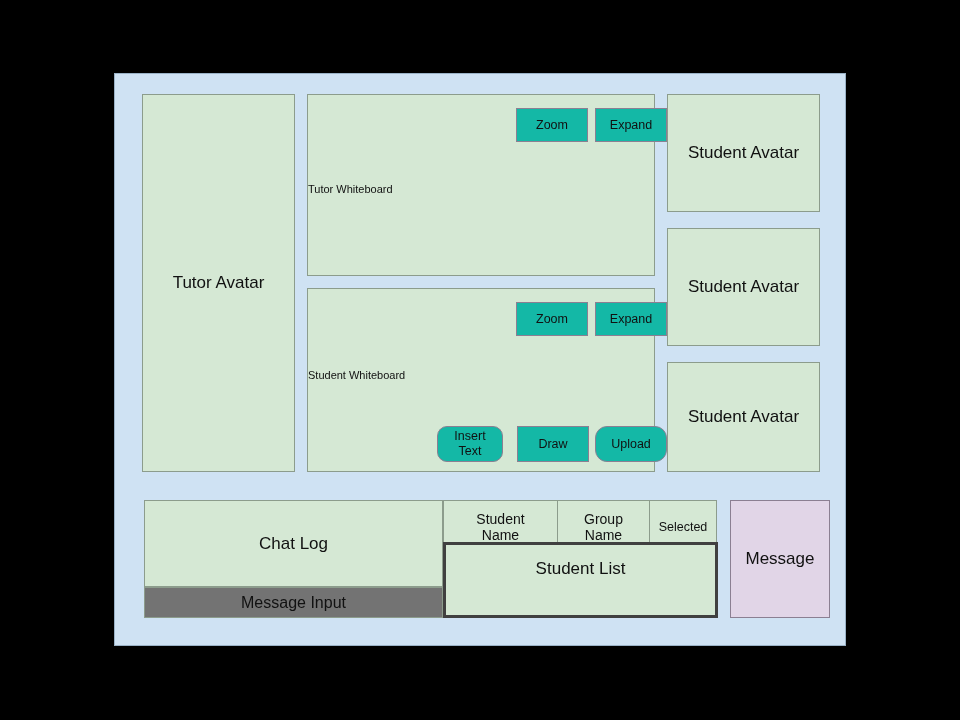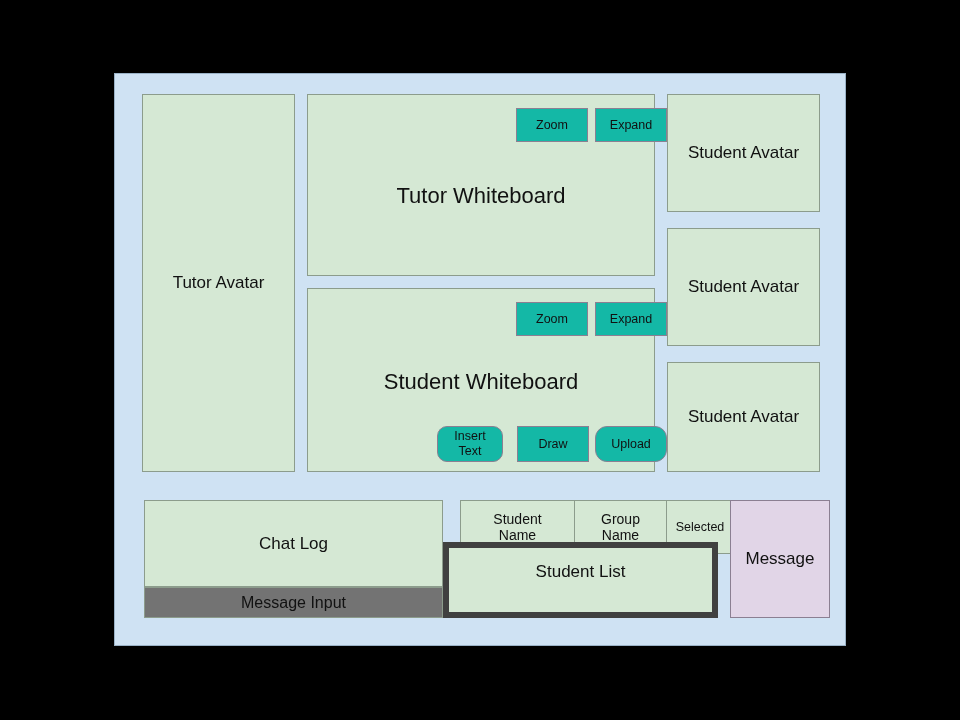--- a/index.html
+++ b/index.html
@@ -75,22 +75,21 @@
   .student-whiteboard {
     top: 214px;
     width: 348px;
     height: 184px;
   }
 
   .wb-title {
     position: absolute;
     left: 0;
     width: 100%;
-    text-align: center;
-    font-size: 22px;
+    font-size: 11px;
     color: #111111;
   }
 
   .tutor-whiteboard .wb-title { top: 88px; }
   .student-whiteboard .wb-title { top: 80px; }
 
   
   .btn {
     position: absolute;
     background: #14b8a6;
@@ -180,21 +179,20 @@
     height: 118px;
   }
 
   .sl-header-row {
     position: absolute;
     left: 0;
     top: 0;
     width: 275px;
     height: 54px;
     display: flex;
-    margin-left: 17px;
   }
 
   .sl-col {
     background: #d5e8d4;
     border: 1px solid #8c9c8c;
     display: flex;
     align-items: center;
     justify-content: center;
     text-align: center;
     font-size: 14px;
@@ -209,21 +207,21 @@
   .sl-col-group   { width: 93px; }
   .sl-col-selected{ width: 68px; font-size: 12.5px; }
 
   .sl-body {
     position: absolute;
     left: 0;
     top: 42px;
     width: 275px;
     height: 76px;
     background: #d5e8d4;
-    border: 6px solid #404040;
+    border: 3px solid #404040;
     display: flex;
     align-items: flex-start;
     justify-content: center;
     padding-top: 14px;
     font-size: 17px;
     color: #111111;
   }
 
   
   .attack-panel {

